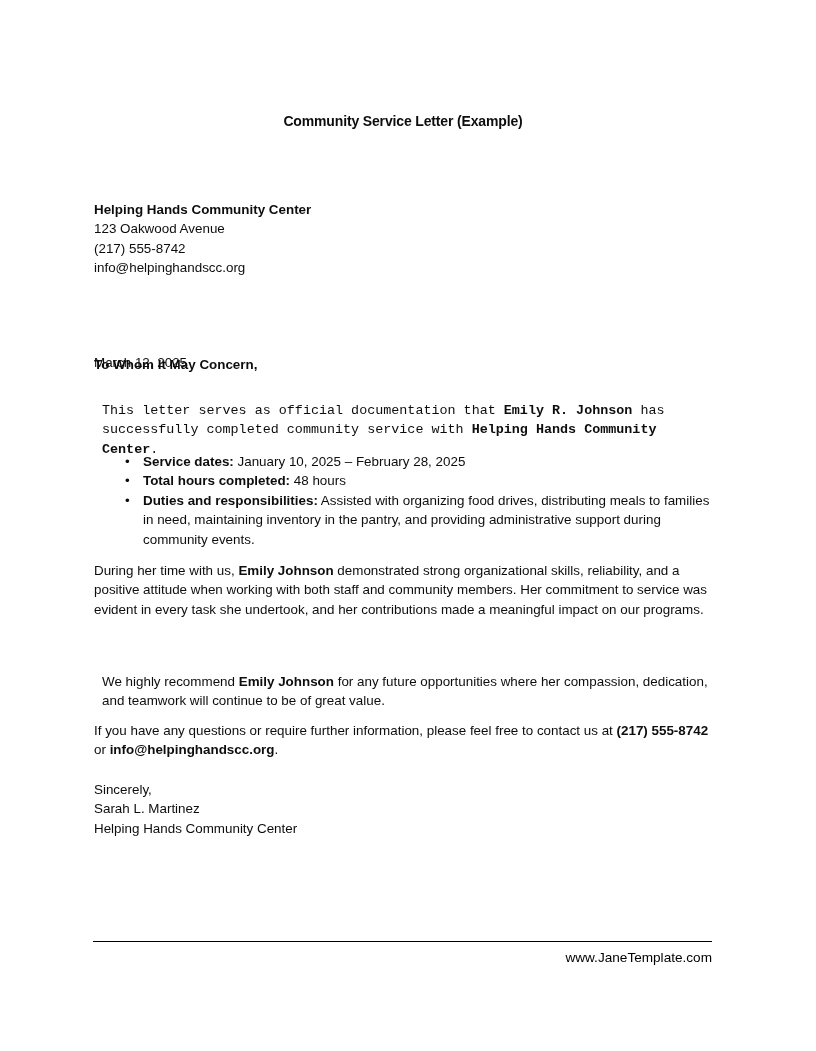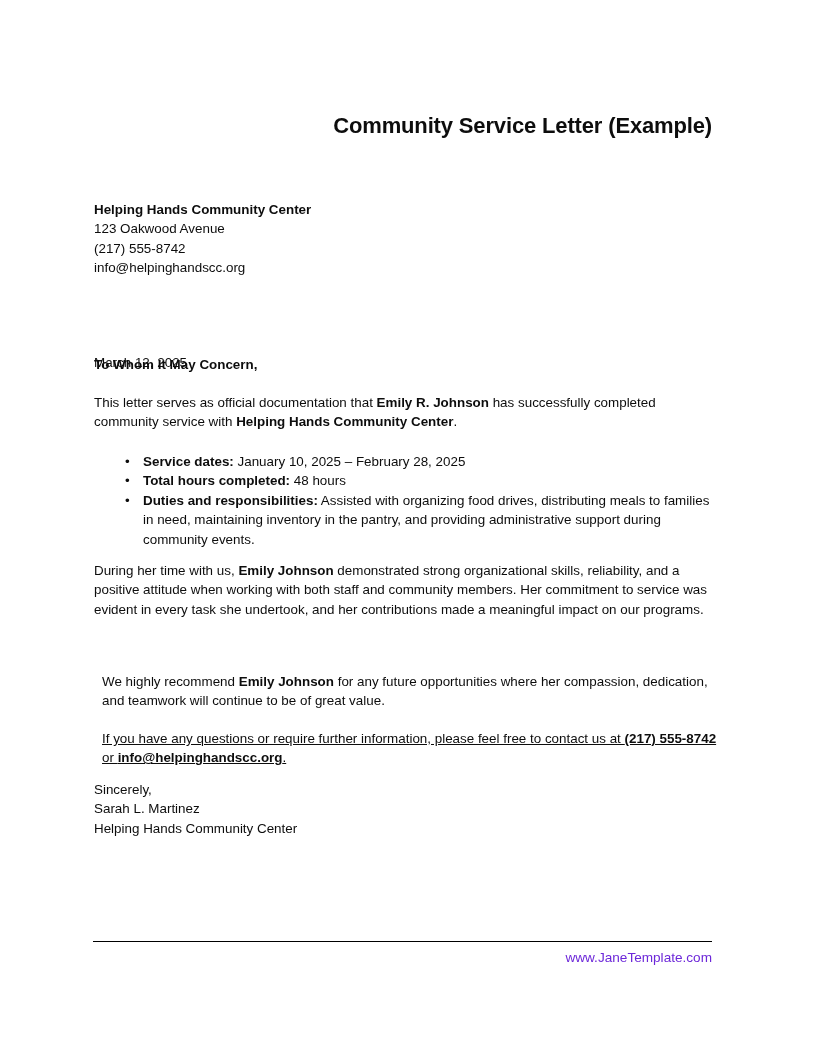--- a/index.html
+++ b/index.html
@@ -32,22 +32,22 @@
   }
 
   
   .doc-title {
     margin: 0;
     padding: 0;
     position: absolute;
     left: 0;
     top: 113px;
     width: 618px;
-    text-align: right;
-    font-size: 22px;
+    text-align: center;
+    font-size: 14px;
     font-weight: bold;
     letter-spacing: -0.15px;
     line-height: 1.2;
   }
 
   
   .block {
     position: absolute;
     left: 0;
     width: 618px;
@@ -113,21 +113,21 @@
     margin: 0;
   }
   .footer-site {
     position: absolute;
     left: 0;
     top: 948px;
     width: 618px;
     text-align: right;
     font-size: 13.6px;
     line-height: 19.4px;
-    color: #6d28d9;
+    color: #000000;
   }
 </style>
 </head>
 <body>
 
 <div class="page">
   <div class="content">
 
     <h1 class="doc-title">Community Service Letter (Example)</h1>
 
@@ -139,33 +139,33 @@
     </div>
 
     <div class="block" id="date-block">
       <span class="line">March 12, 2025</span>
     </div>
 
     <div class="block" id="salutation">
       <span class="line">To Whom It May Concern,</span>
     </div>
 
-    <p class="block" id="intro-paragraph" style="margin:0;"><span>This letter serves as official documentation that </span><b>Emily R. Johnson</b><span> has successfully completed community service with </span><b>Helping Hands Community Center</b><span>.</span></p>
+    <p class="block" id="intro-paragraph" style="margin:8px;font-family:Liberation Mono, monospace;"><span>This letter serves as official documentation that </span><b>Emily R. Johnson</b><span> has successfully completed community service with </span><b>Helping Hands Community Center</b><span>.</span></p>
 
     <ul class="block" id="details-list">
       <li><span class="bullet">•</span><b>Service dates:</b><span> January 10, 2025 – February 28, 2025</span></li>
       <li><span class="bullet">•</span><b>Total hours completed:</b><span> 48 hours</span></li>
       <li><span class="bullet">•</span><b>Duties and responsibilities:</b><span> Assisted with organizing food drives, distributing meals to families in need, maintaining inventory in the pantry, and providing administrative support during community events.</span></li>
     </ul>
 
     <p class="block" id="paragraph-performance" style="margin:0;"><span>During her time with us, </span><b>Emily Johnson</b><span> demonstrated strong organizational skills, reliability, and a positive attitude when working with both staff and community members. Her commitment to service was evident in every task she undertook,  and her contributions made a meaningful impact on our programs.</span></p>
 
     <p class="block" id="paragraph-recommendation" style="margin:8px;"><span>We highly recommend </span><b>Emily Johnson</b><span> for any future opportunities where her compassion, dedication, and teamwork will continue to be of great value.</span></p>
 
-    <p class="block" id="paragraph-contact" style="margin:8px;text-decoration:underline;"><span>If you have any questions or require further information, please feel free to contact us at </span><b>(217) 555-8742</b><span> or </span><b>info@helpinghandscc.org</b><span>.</span></p>
+    <p class="block" id="paragraph-contact" style="margin:0;"><span>If you have any questions or require further information, please feel free to contact us at </span><b>(217) 555-8742</b><span> or </span><b>info@helpinghandscc.org</b><span>.</span></p>
 
     <div class="block" id="signature-block">
       <span class="line">Sincerely,</span>
       <span class="line">Sarah L. Martinez</span>
       <span class="line">Helping Hands Community Center</span>
     </div>
 
     <div class="footer-site">www.JaneTemplate.com</div>
   </div>
 

